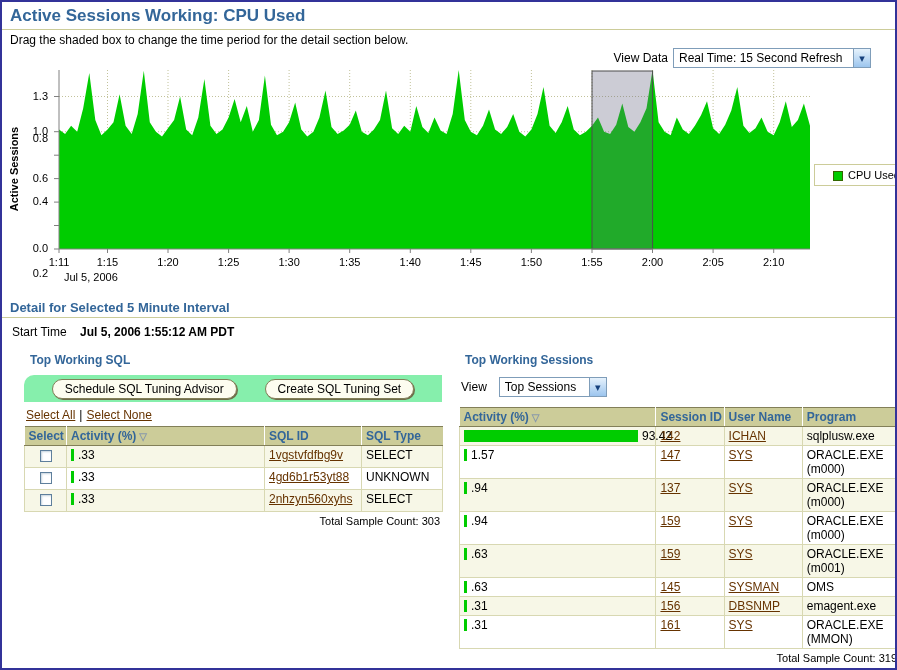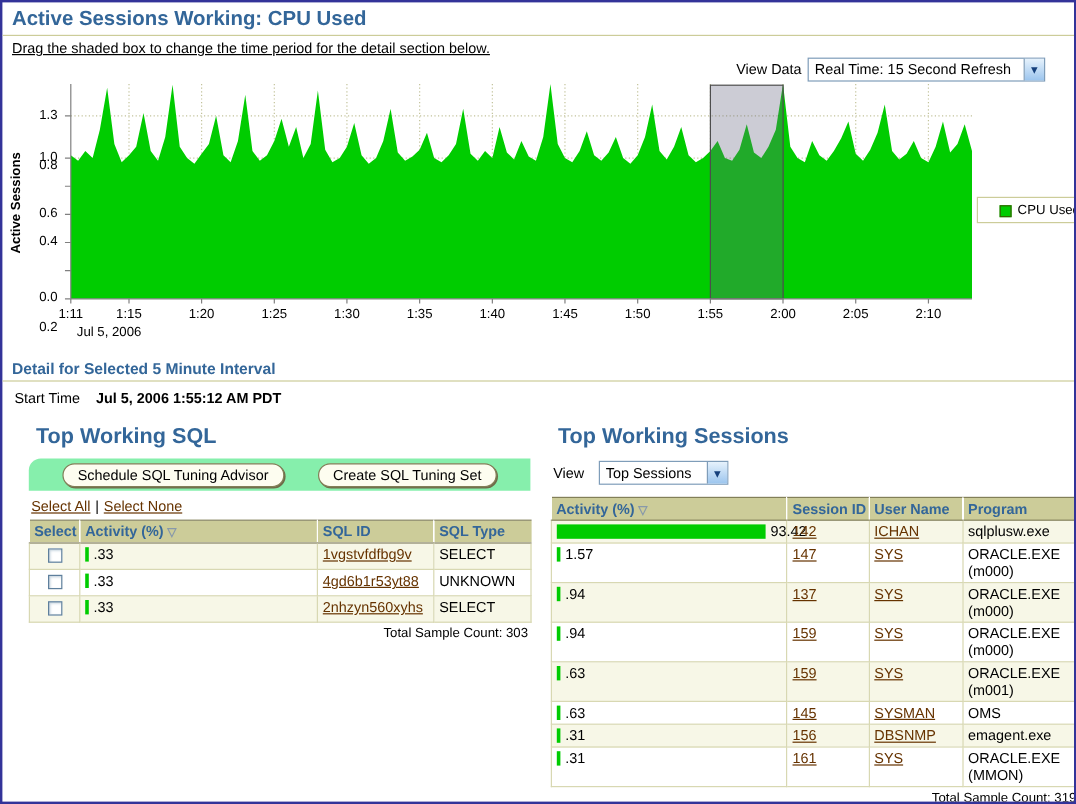--- a/index.html
+++ b/index.html
@@ -7,21 +7,21 @@
   body {
     width:897px; height:670px;
     border:2px solid #333399;
     background:#fff;
     font-family:"Liberation Sans", sans-serif;
     font-size:12px; color:#000;
     position:relative; overflow:hidden;
   }
   h1 { font-size:17px; color:#336699; margin:4px 0 3px 8px; font-weight:bold; }
   .rule { height:1px; background:#CCCC99; }
-  .instruction { margin:3px 8px 0 8px;text-decoration:underline; }
+  .instruction { margin:3px 8px 0 8px; }
   .viewdata-row { display:flex; justify-content:flex-end; align-items:center; gap:5px; height:22px; margin-right:24px; }
   .xp-select { display:inline-flex; align-items:center; justify-content:space-between; border:1px solid #7F9DB9; background:#fff; height:20px; cursor:pointer; }
   .sel-text { padding:0 5px; white-space:nowrap; }
   .sel-arrow { width:17px; height:18px; display:inline-flex; align-items:center; justify-content:center;
     background:linear-gradient(#E6F2FC,#9CC5EE); border-left:1px solid #7F9DB9; color:#16407C; font-size:11px; flex:none; }
 
   
   .chart { position:relative; height:218px; margin-top:1px; }
   .ylab { position:absolute; left:-33px; top:93px; width:90px; text-align:center;
     transform:rotate(-90deg); font-weight:bold; font-size:11px; }
@@ -33,21 +33,21 @@
     padding:4px 18px; display:flex; align-items:flex-end; gap:5px; font-size:11px; white-space:nowrap; overflow:hidden; }
   .swatch { width:10px; height:10px; background:#00CC00; border:1px solid #336600; flex:none; }
 
   h2 { font-size:13px; color:#336699; margin:12px 0 2px 8px; font-weight:bold; }
   .starttime { margin:7px 8px 0 10px; }
   .starttime b { margin-left:10px; }
 
   .cols { display:flex; gap:17px; padding:14px 0 0 22px; align-items:flex-start; }
   .col-left { width:418px; flex:none; }
   .col-right { width:440px; flex:none; }
-  h3 { font-size:18px; color:#336699; margin:0 0 8px 6px; font-weight:bold; }
+  h3 { font-size:12px; color:#336699; margin:0 0 8px 6px; font-weight:bold; }
 
   .toolbar { background:#86efac; border-top-left-radius:10px; height:27px;
     display:flex; align-items:center; justify-content:space-evenly; }
   .pill { font-family:inherit; font-size:12px; color:#000; background:#FDFDF0;
     border:1px solid #827F58; border-radius:10px; padding:2px 12px;
     box-shadow:1px 1px 0 #6E6B49; cursor:pointer; white-space:nowrap; }
   .sel-links { margin:6px 0 4px 2px; }
   a { color:#663300; text-decoration:underline; cursor:pointer; }
   .sep { margin:0 4px; }
 

